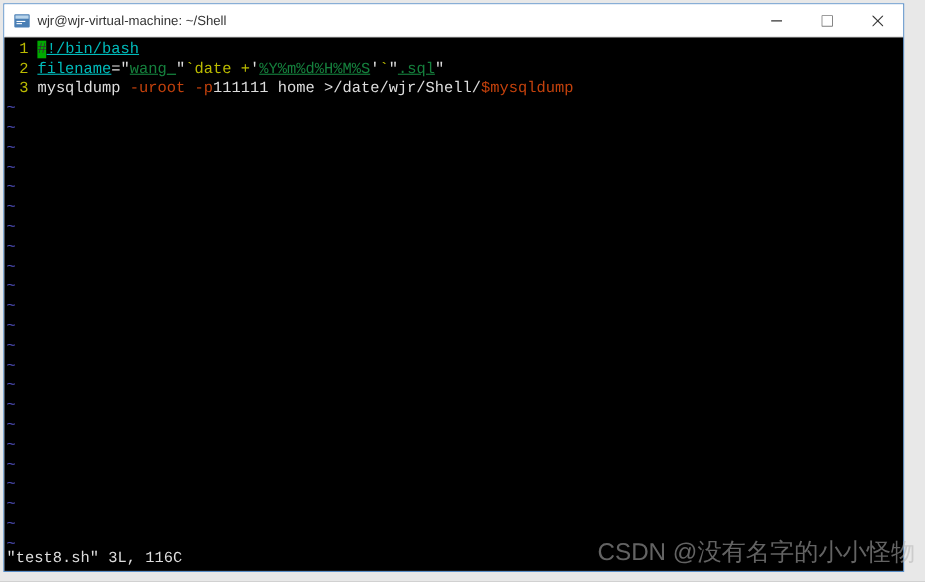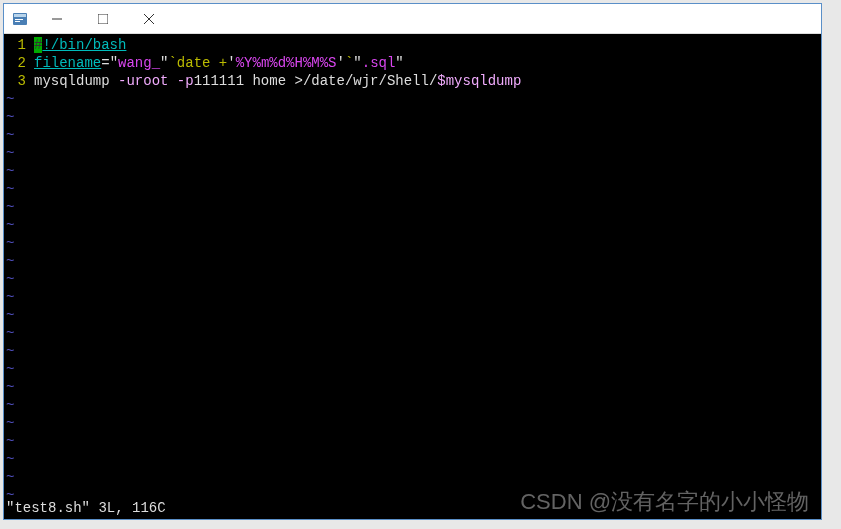--- a/index.html
+++ b/index.html
@@ -68,52 +68,53 @@
       width: 28px;
       text-align: right;
       padding-right: 8px;
     }
     .tilde {
       color: #5050c0;
     }
     .c-yellow { color: #bbbb00; }
     .c-cyan { color: #00bbbb; text-decoration: underline; }
     .c-white { color: #dddddd; }
-    .c-red { color: #d946ef; }
-    .c-magenta { color: #f0abfc; }
+    .c-red { color: #15803d; text-decoration: underline; }
+    .c-magenta { color: #c2410c; }
     .c-green-bg { background: #00aa00; color: #333333; }
     .status {
       position: absolute;
       bottom: 2px;
       left: 2px;
       color: #dddddd;
     }
     .watermark {
       position: absolute;
-      right: 32px;
+      right: 9px;
       bottom: 12px;
       font-size: 22px;
       color: rgba(180,180,180,0.55);
       font-family: "Microsoft YaHei", sans-serif;
       pointer-events: none;
     }
   </style>
 </head>
 <body>
 
 <div class="window">
   <div class="titlebar">
     <span class="titlebar-icon">
       <svg viewBox="0 0 16 16">
           <rect x="1" y="2" width="14" height="12" fill="#4a7fb5" rx="1"></rect>
           <rect x="2" y="3" width="12" height="3" fill="#b8d4eb"></rect>
           <rect x="3" y="8" width="8" height="1" fill="#fff"></rect>
           <rect x="3" y="10" width="5" height="1" fill="#fff"></rect>
         </svg>
     </span>
+    <span class="titlebar-title">wjr@wjr-virtual-machine: ~/Shell</span>
     <div class="titlebar-controls">
       <div class="titlebar-btn">
         <svg width="10" height="10">
             <line x1="0" y1="5" x2="10" y2="5" stroke="#333" stroke-width="1"></line>
           </svg>
       </div>
       <div class="titlebar-btn">
         <svg width="10" height="10">
             <rect x="0" y="0" width="10" height="10" fill="none" stroke="#333" stroke-width="1"></rect>
           </svg>

